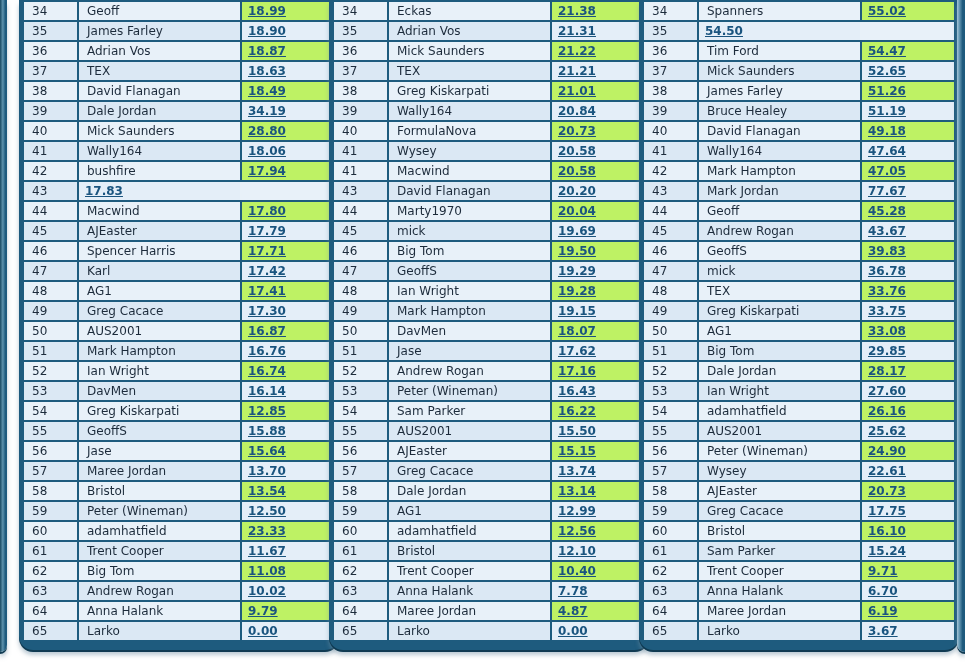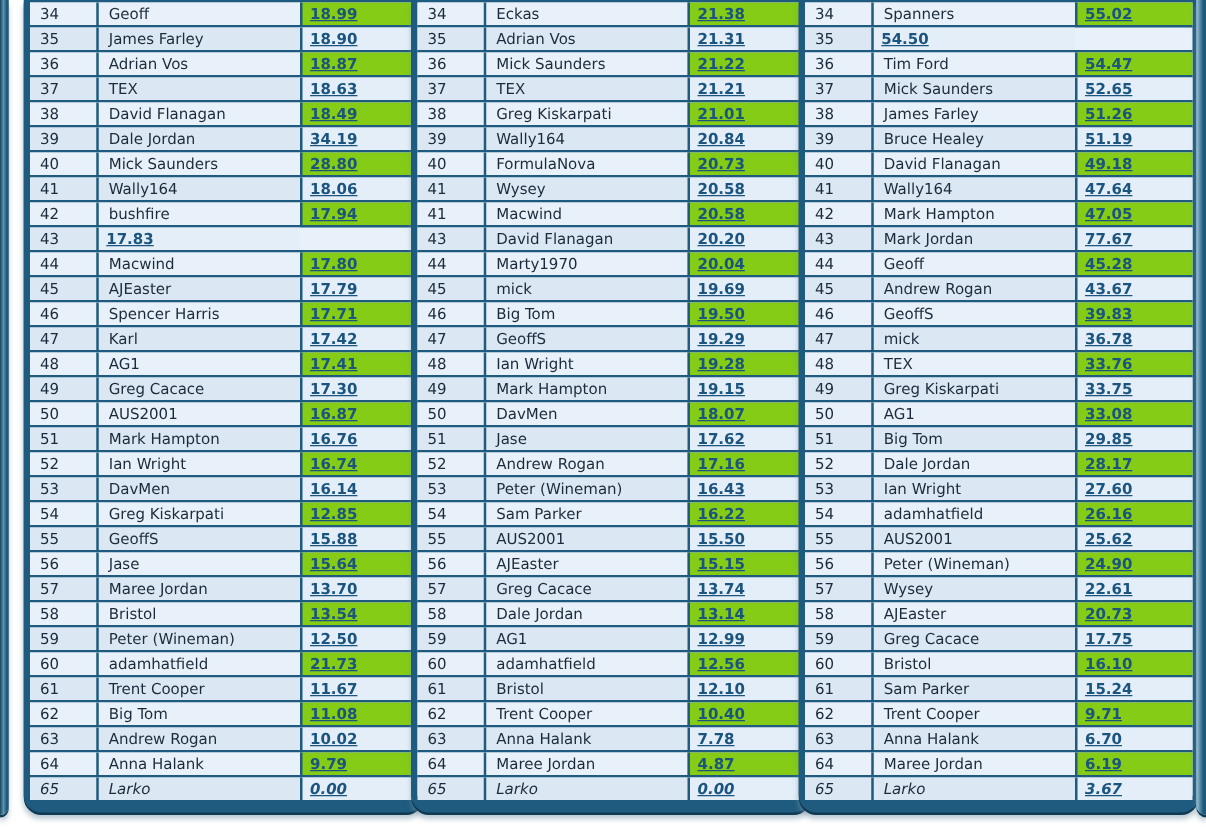--- a/index.html
+++ b/index.html
@@ -40,36 +40,36 @@
   .board.t1 { left: 19px; }
   .board.t2 { left: 329px; }
   .board.t3 { left: 639px; }
 
   .row {
     display: grid;
     grid-template-columns: 53px 163px 1fr;
     height: 20px;
     border-bottom: 2px solid #1e5b7e;
   }
-  .row:last-child { border-bottom: none; height: 18px; font-style: italic; }
+  .row:last-child { border-bottom: none; height: 18px; }
 
   .cell {
     font-size: 12px;
     line-height: 18px;
     color: #1c2b3b;
     white-space: nowrap;
     overflow: hidden;
   }
   .cell.rank { padding-left: 8px; }
   .cell.name { padding-left: 8px; border-left: 2px solid #1e5b7e; }
   .cell.val  { padding-left: 6px; border-left: 2px solid #1e5b7e; }
 
   .row.even .cell { background: #e8f1f9; }
   .row.odd  .cell { background: #dbe8f4; }
-  .row.even .cell.val { background: #84cc16; }
+  .row.even .cell.val { background: #bef264; }
   .row.odd  .cell.val { background: #e4eef8; }
 
   .score-link {
     font-weight: bold;
     color: #1a547f;
     text-decoration: underline;
   }
 </style>
 </head>
 <body>
@@ -203,21 +203,21 @@
         <div class="cell val"><a class="score-link" href="#">13.54</a></div>
       </div>
       <div class="row odd">
         <div class="cell rank">59</div>
         <div class="cell name">Peter (Wineman)</div>
         <div class="cell val"><a class="score-link" href="#">12.50</a></div>
       </div>
       <div class="row even">
         <div class="cell rank">60</div>
         <div class="cell name">adamhatfield</div>
-        <div class="cell val"><a class="score-link" href="#">21.73</a></div>
+        <div class="cell val"><a class="score-link" href="#">23.33</a></div>
       </div>
       <div class="row odd">
         <div class="cell rank">61</div>
         <div class="cell name">Trent Cooper</div>
         <div class="cell val"><a class="score-link" href="#">11.67</a></div>
       </div>
       <div class="row even">
         <div class="cell rank">62</div>
         <div class="cell name">Big Tom</div>
         <div class="cell val"><a class="score-link" href="#">11.08</a></div>

